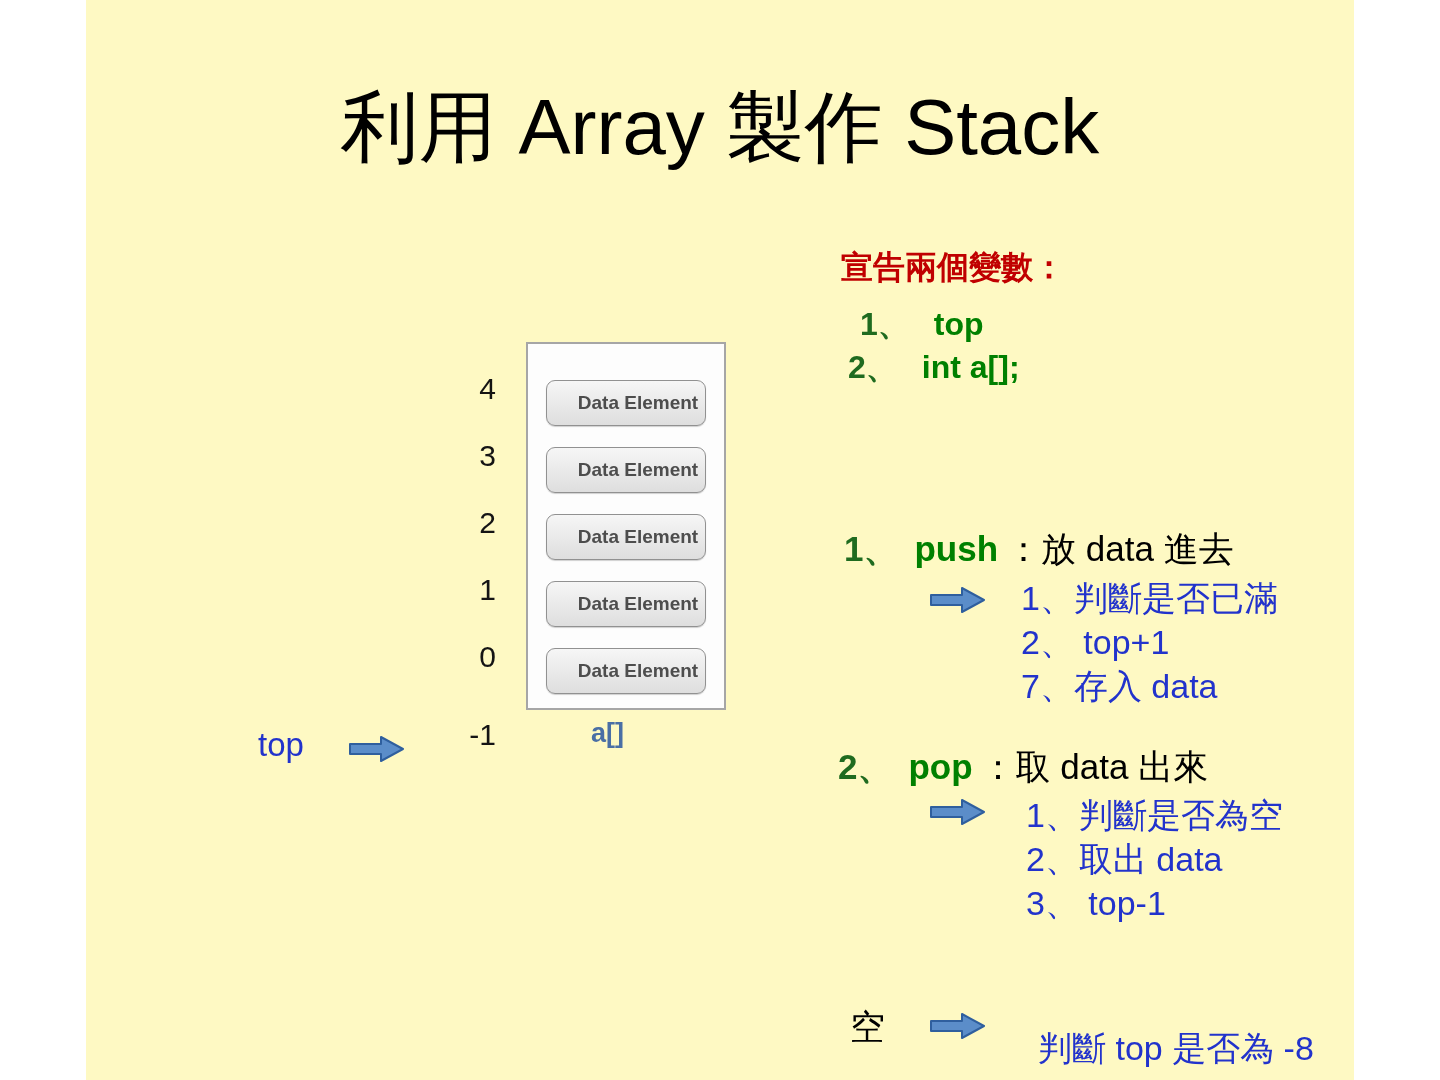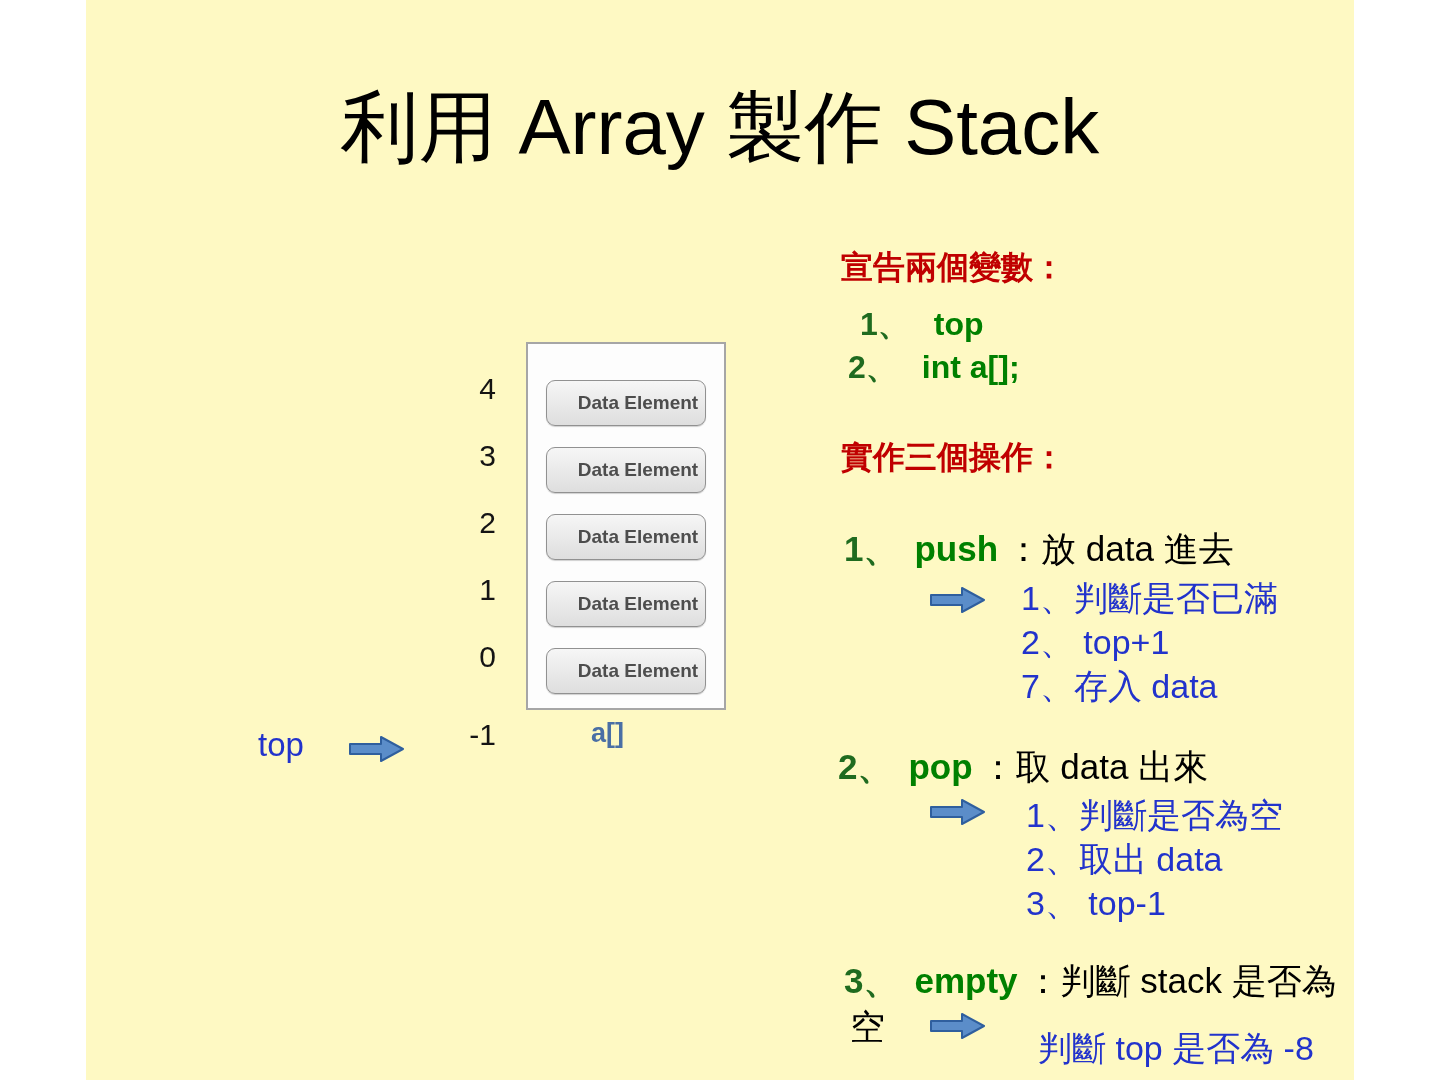--- a/index.html
+++ b/index.html
@@ -65,21 +65,20 @@
 
   <div class="abs red-heading" style="left:755px; top:246px;">宣告兩個變數：</div>
 
   <div class="abs declare-row" style="left:762px; top:302px;margin-left:12px;">
     <span class="num">1、</span><span class="code">top</span>
   </div>
   <div class="abs declare-row" style="left:762px; top:345px;">
     <span class="num">2、</span><span class="code">int a[];</span>
   </div>
 
-  <div class="abs red-heading" style="left:755px; top:436px;">實作三個操作：</div>
 
   <div class="abs op-line" style="left:758px; top:526px;">
     <span class="num">1、</span><span class="kw">push</span><span class="desc">：放 data 進去</span>
   </div>
   <div class="abs arrow-wrap" style="left:843px; top:584px;">
     <svg width="58" height="32" viewBox="0 0 58 32">
         <path d="M2 11 H33 V4 L55 16 L33 28 V21 H2 Z" fill="#5b8dc9" stroke="#2f5f9e" stroke-width="2" stroke-linejoin="round"></path>
       </svg>
   </div>
   <div class="abs steps" style="left:935px; top:576px;">
@@ -95,23 +94,20 @@
     <svg width="58" height="32" viewBox="0 0 58 32">
         <path d="M2 11 H33 V4 L55 16 L33 28 V21 H2 Z" fill="#5b8dc9" stroke="#2f5f9e" stroke-width="2" stroke-linejoin="round"></path>
       </svg>
   </div>
   <div class="abs steps" style="left:940px; top:793px;">
     <div class="step">1、判斷是否為空</div>
     <div class="step">2、取出 data</div>
     <div class="step">3、 top-1</div>
   </div>
 
-  <div class="abs op-line" style="left:758px; top:958px;">
-    <span class="num">3、</span><span class="kw">empty</span><span class="desc">：判斷 stack 是否為</span>
-  </div>
   <div class="abs op-wrap" style="left:764px; top:1004px;">空</div>
   <div class="abs arrow-wrap" style="left:843px; top:1010px;">
     <svg width="58" height="32" viewBox="0 0 58 32">
         <path d="M2 11 H33 V4 L55 16 L33 28 V21 H2 Z" fill="#5b8dc9" stroke="#2f5f9e" stroke-width="2" stroke-linejoin="round"></path>
       </svg>
   </div>
   <div class="abs steps" style="left:952px; top:1026px;">
     <div class="step">判斷 top 是否為 -8</div>
   </div>
 

